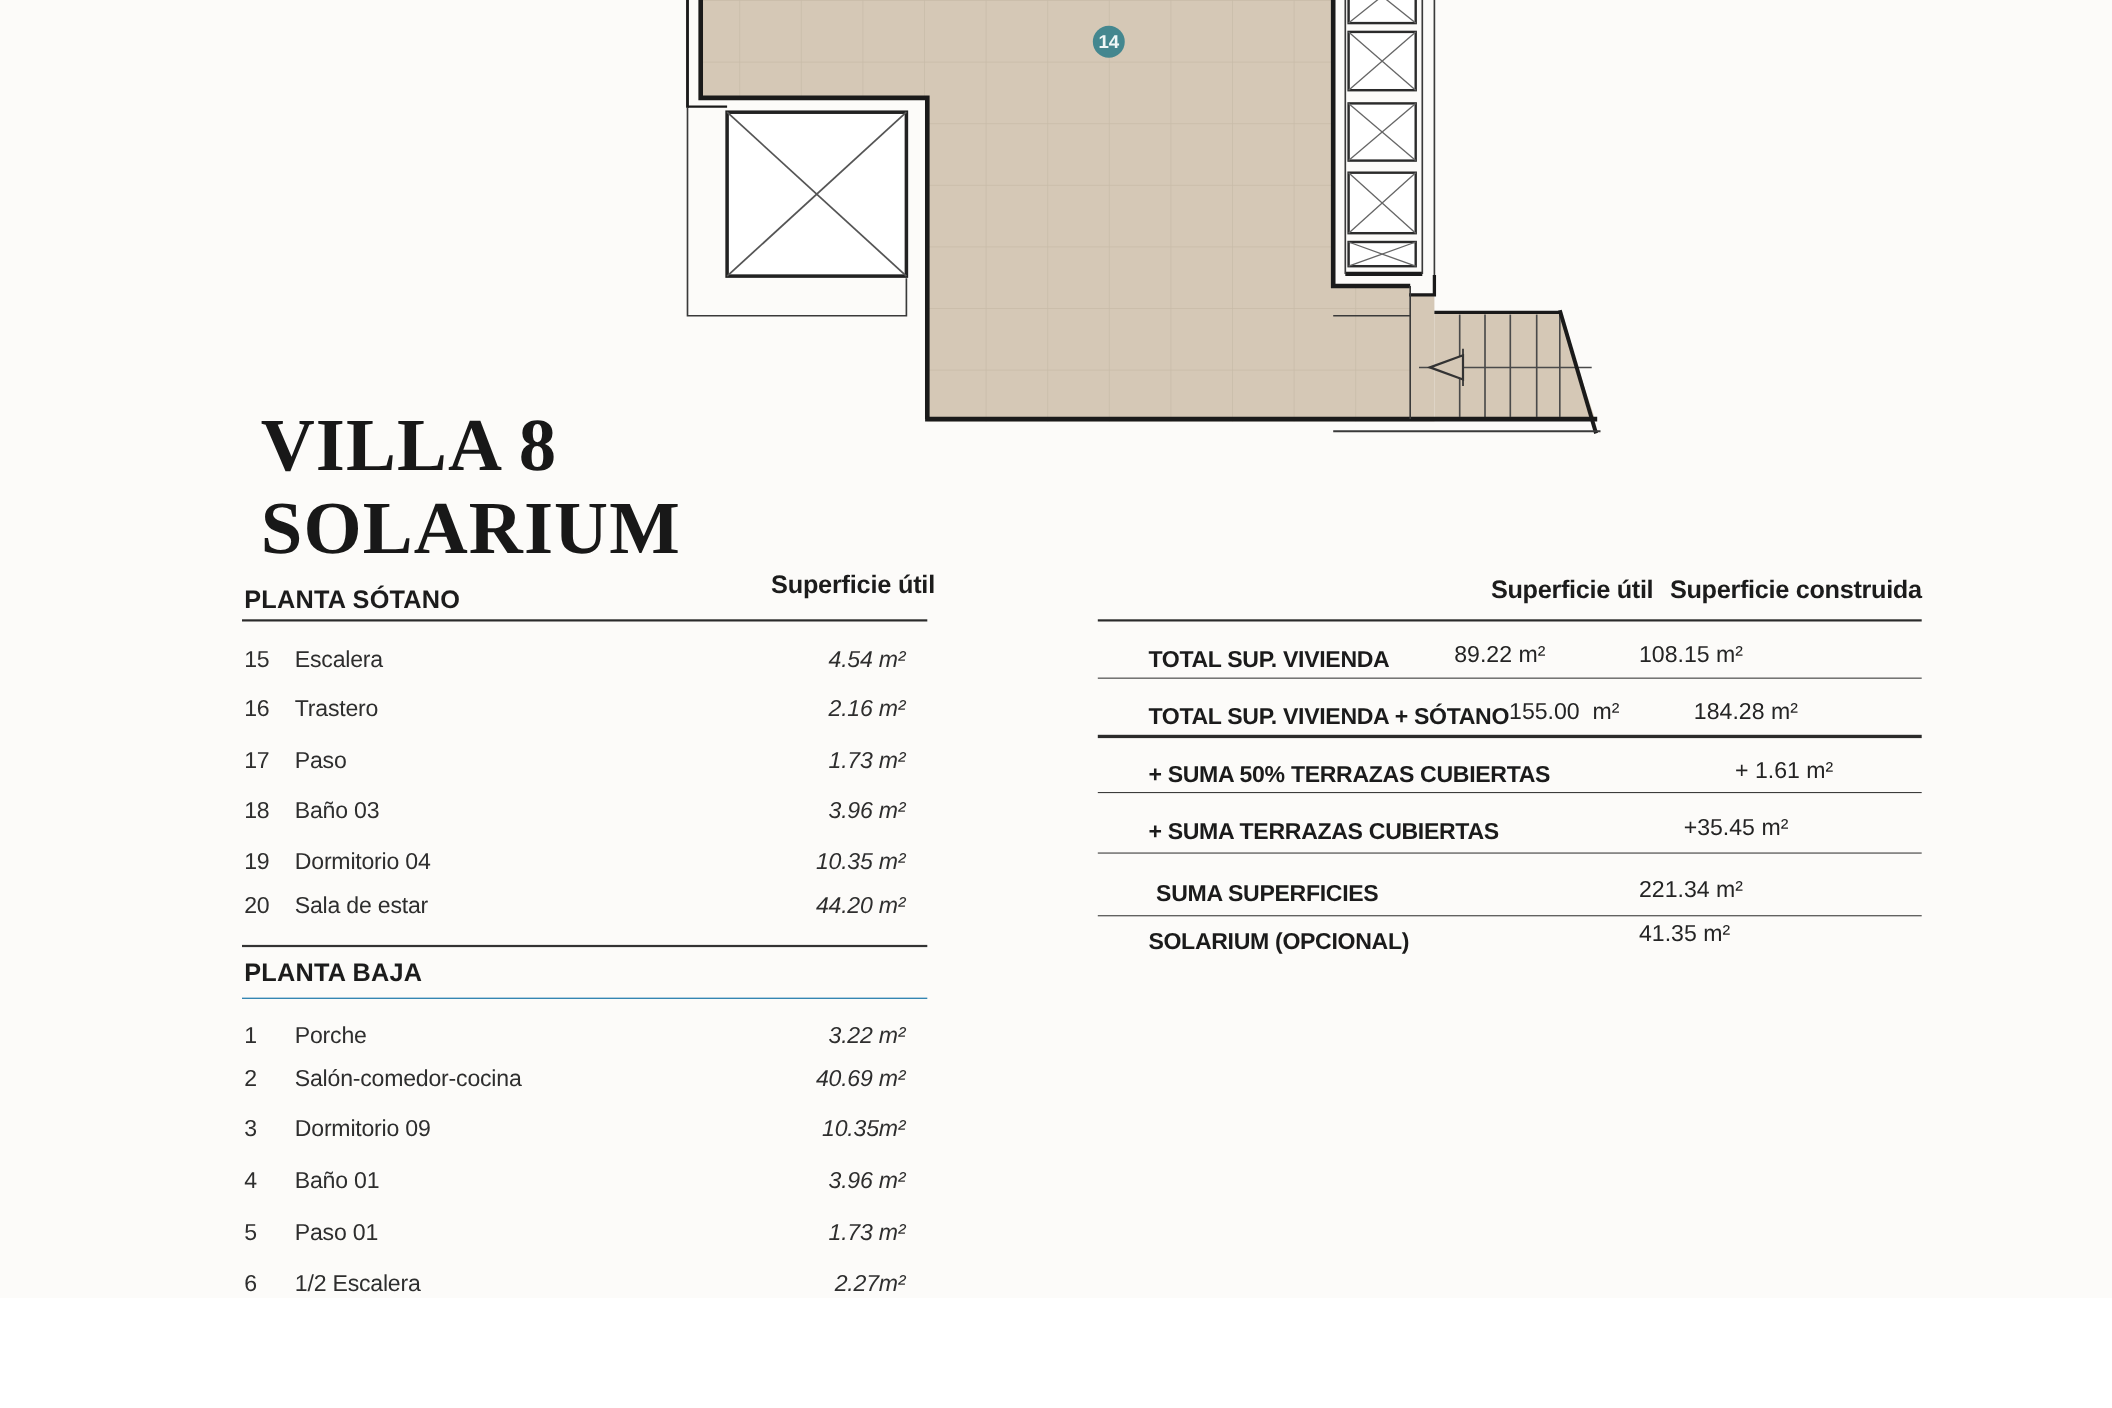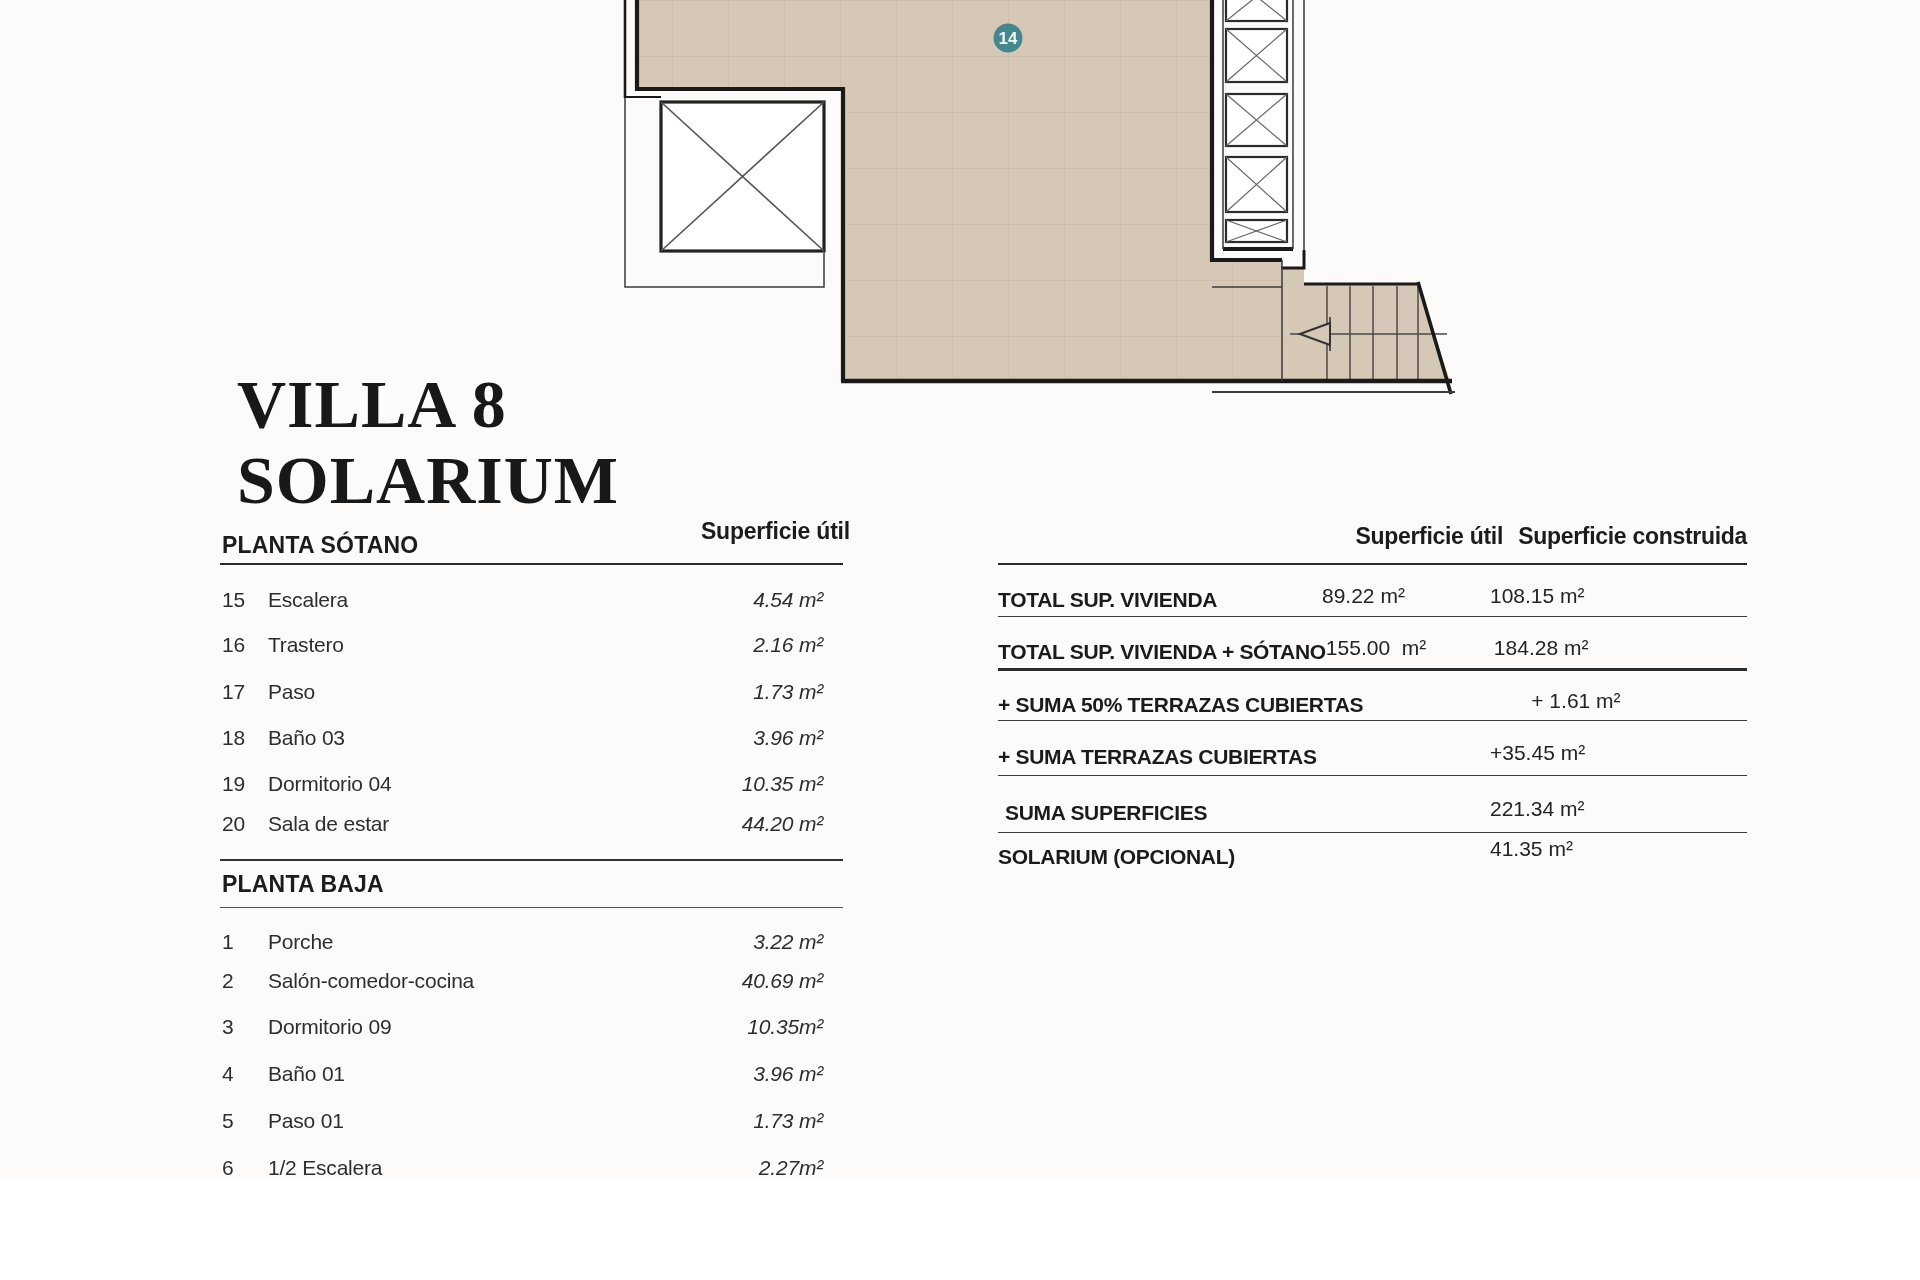--- a/index.html
+++ b/index.html
@@ -33,21 +33,21 @@
 
   
   .rt{position:absolute;left:998px;top:510px;width:749px;color:#242424;}
   .rt-head{height:53px;border-bottom:2.5px solid #2b2b2b;display:grid;
            grid-template-columns:505px 1fr;align-items:end;}
   .rt-head span{text-align:right;font-size:23px;font-weight:700;letter-spacing:-.3px;
                 color:#1c1c1c;padding-bottom:13px;white-space:nowrap;}
   .rt-row{display:grid;grid-template-columns:1fr 168px 257px;align-items:center;
           border-bottom:1.8px solid #3c3c3c;box-sizing:border-box;}
   .rt-row .lbl{font-size:21px;font-weight:700;letter-spacing:-.3px;color:#1b1b1b;
-               position:relative;top:9px;white-space:nowrap;}
+               position:relative;top:9px;white-space:nowrap;margin-left:46px;}
   .rt-row .v1{text-align:left;font-size:21px;white-space:pre;position:relative;top:5px;}
   .rt-row .v2{text-align:left;font-size:21px;white-space:pre;padding-right:70px;position:relative;top:5px;}
   .rt-row.h52{height:52px}.rt-row.h54{height:54px;border-bottom-width:3px;border-bottom-color:#2b2b2b}
   .rt-row.h50{height:50px}.rt-row.h55{height:55px}.rt-row.h57{height:57px}
   .rt-row.last{height:55px;border-bottom:none;}
   .rt-row.last .lbl{top:-4px;}
   .rt-row.last .v2{top:-12px;}
   .rt-row.indent .lbl{padding-left:7px;}
 </style>
 </head>

